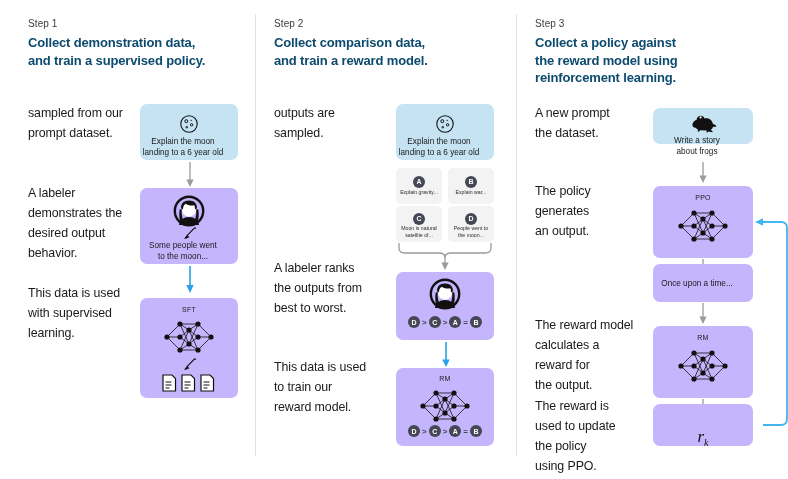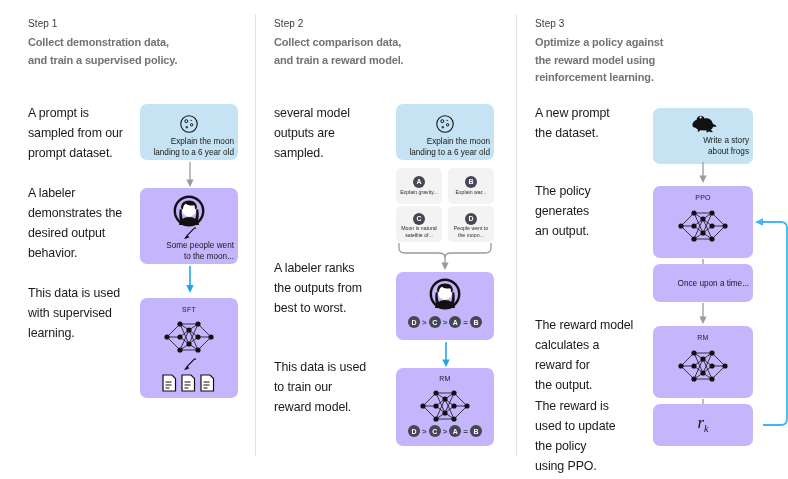--- a/index.html
+++ b/index.html
@@ -21,35 +21,35 @@
 
   .col { position: absolute; top: 0; height: 479px; }
   .col1 { left: 0;   width: 255px; padding-left: 16px; }
   .col2 { left: 256px; width: 260px; }
   .col3 { left: 517px; width: 271px; }
 
   .step-label {
     position: absolute; font-size: 10px; color: #3c3c3c; letter-spacing: .1px;
   }
   .step-title {
-    position: absolute; font-size: 11px; font-weight: bold;
-    line-height: 17.5px; color: #737373; letter-spacing: -.15px;
+    position: absolute; font-size: 13px; font-weight: bold;
+    line-height: 17.5px; color: #0c4a6e; letter-spacing: -.15px;
   }
   .body-text {
     position: absolute; font-size: 12.4px; line-height: 20px;
     color: #1a1a1a; letter-spacing: -.1px;
   }
 
   
   .card {
     position: absolute; border-radius: 7px; background: #c4b5fd;
   }
   .card.blue { background: #c5e3f2; }
   .card-text {
-    position: absolute; left: 0; right: 4px; text-align: right;
+    position: absolute; left: 0; right: 12px; text-align: center;
     font-size: 8.2px; line-height: 11px; color: #1a1a1a;
   }
   .mini-card {
     position: absolute; border-radius: 5px; background: #f3f3f3;
   }
   .mini-text {
     position: absolute; left: 0; right: 0; text-align: center;
     font-size: 5.2px; line-height: 7px; color: #2b2b2b;
   }
   .net-label {
@@ -87,21 +87,20 @@
   <div class="divider d2"></div>
 
   <div class="col col1">
     <div class="step-label" style="left:28px; top:18px;">Step 1</div>
     <div class="step-title" style="left:28px; top:34px; width:220px;">
       <div>Collect demonstration data,</div>
       <div>and train a supervised policy.</div>
     </div>
 
     <div class="body-text" style="left:28px; top:103px;">
-      <div>A prompt is</div>
       <div>sampled from our</div>
       <div>prompt dataset.</div>
     </div>
     <div class="body-text" style="left:28px; top:183px;">
       <div>A labeler</div>
       <div>demonstrates the</div>
       <div>desired output</div>
       <div>behavior.</div>
     </div>
     <div class="body-text" style="left:28px; top:283px;">
@@ -211,21 +210,20 @@
   </div>
 
   <div class="col col2">
     <div class="step-label" style="left:18px; top:18px;">Step 2</div>
     <div class="step-title" style="left:18px; top:34px; width:230px;">
       <div>Collect comparison data,</div>
       <div>and train a reward model.</div>
     </div>
 
     <div class="body-text" style="left:18px; top:103px;">
-      <div>several model</div>
       <div>outputs are</div>
       <div>sampled.</div>
     </div>
     <div class="body-text" style="left:18px; top:258px;">
       <div>A labeler ranks</div>
       <div>the outputs from</div>
       <div>best to worst.</div>
     </div>
     <div class="body-text" style="left:18px; top:357px;">
       <div>This data is used</div>
@@ -341,21 +339,21 @@
       </div>
       <div class="rank-row" style="top:57px;">
         <span class="badge">D</span><span class="op">&gt;</span><span class="badge">C</span><span class="op">&gt;</span><span class="badge">A</span><span class="op">=</span><span class="badge">B</span>
       </div>
     </div>
   </div>
 
   <div class="col col3">
     <div class="step-label" style="left:18px; top:18px;">Step 3</div>
     <div class="step-title" style="left:18px; top:34px; width:240px;">
-      <div>Optimize a policy against</div>
+      <div>Collect a policy against</div>
       <div>the reward model using</div>
       <div>reinforcement learning.</div>
     </div>
 
     <div class="body-text" style="left:18px; top:103px;">
       <div>A new prompt</div>
       <div>the dataset.</div>
     </div>
     <div class="body-text" style="left:18px; top:181px;">
       <div>The policy</div>
@@ -368,21 +366,21 @@
       <div>reward for</div>
       <div>the output.</div>
     </div>
     <div class="body-text" style="left:18px; top:396px;">
       <div>The reward is</div>
       <div>used to update</div>
       <div>the policy</div>
       <div>using PPO.</div>
     </div>
 
-    <div class="card blue" style="left:136px; top:108px; width:100px; height:56px;text-decoration:underline;">
+    <div class="card blue" style="left:136px; top:108px; width:100px; height:36px;text-decoration:underline;">
       <div class="abs" style="left:38px; top:6px;">
         <svg width="26" height="18" viewBox="0 0 26 18">
           <path d="M4 13.5 c-1.6 0 -2.6 -1.2 -2.6 -2.6 c0 -2.4 2 -4.4 4.2 -5.2 c.1 -2.2 1.8 -4 4.1 -4 c1.9 0 3.4 1.2 3.9 2.9 c1.1 -.5 2.4 -.6 3.6 -.2 c2.6 .8 4.2 3 4.6 5.3 c1.6 .4 2.8 1.3 3.4 2.2 c.3 .5 .1 1 -.5 .9 c-1.1 -.2 -2 -.1 -2.8 .3 c-.2 1.2 -1 2.2 -2.2 2.6 l1.8 1.6 c.4 .4 .1 1 -.5 .9 l-3.4 -.7 l-1.3 1 c-.4 .3 -.9 0 -.8 -.5 l.3 -1.4 l-6.6 -.3 l-1.6 1.4 c-.4 .4 -1 0 -.9 -.5 l.4 -1.5 z" fill="#111"></path>
           <circle cx="9.6" cy="3.4" r="1.1" fill="#fff"></circle>
         </svg>
       </div>
       <div class="card-text" style="top:27px;">
         <div>Write a story</div>
         <div>about frogs</div>
       </div>
@@ -466,21 +464,21 @@
     </div>
 
     <div class="abs" style="left:181px; top:399px;">
       <svg width="10" height="22" viewBox="0 0 10 22">
         <line x1="5" y1="0" x2="5" y2="14" stroke="#9a9aa0" stroke-width="1.3"></line>
         <polygon points="5,21 1.4,13.5 8.6,13.5" fill="#9a9aa0"></polygon>
       </svg>
     </div>
 
     <div class="card" style="left:136px; top:404px; width:100px; height:42px;">
-      <div class="rk" style="top:9px;"><span>r</span><sub>k</sub></div>
+      <div class="rk" style="top:23px;"><span>r</span><sub>k</sub></div>
     </div>
 
     <div class="abs" style="left:232px; top:216px;">
       <svg width="44" height="212" viewBox="0 0 44 212">
         <path d="M14 209 H32 q6 0 6 -6 V12 q0 -6 -6 -6 H14" fill="none" stroke="#41b6f0" stroke-width="1.8"></path>
         <polygon points="6,6 14,2.2 14,9.8" fill="#41b6f0"></polygon>
       </svg>
     </div>
   </div>
 

